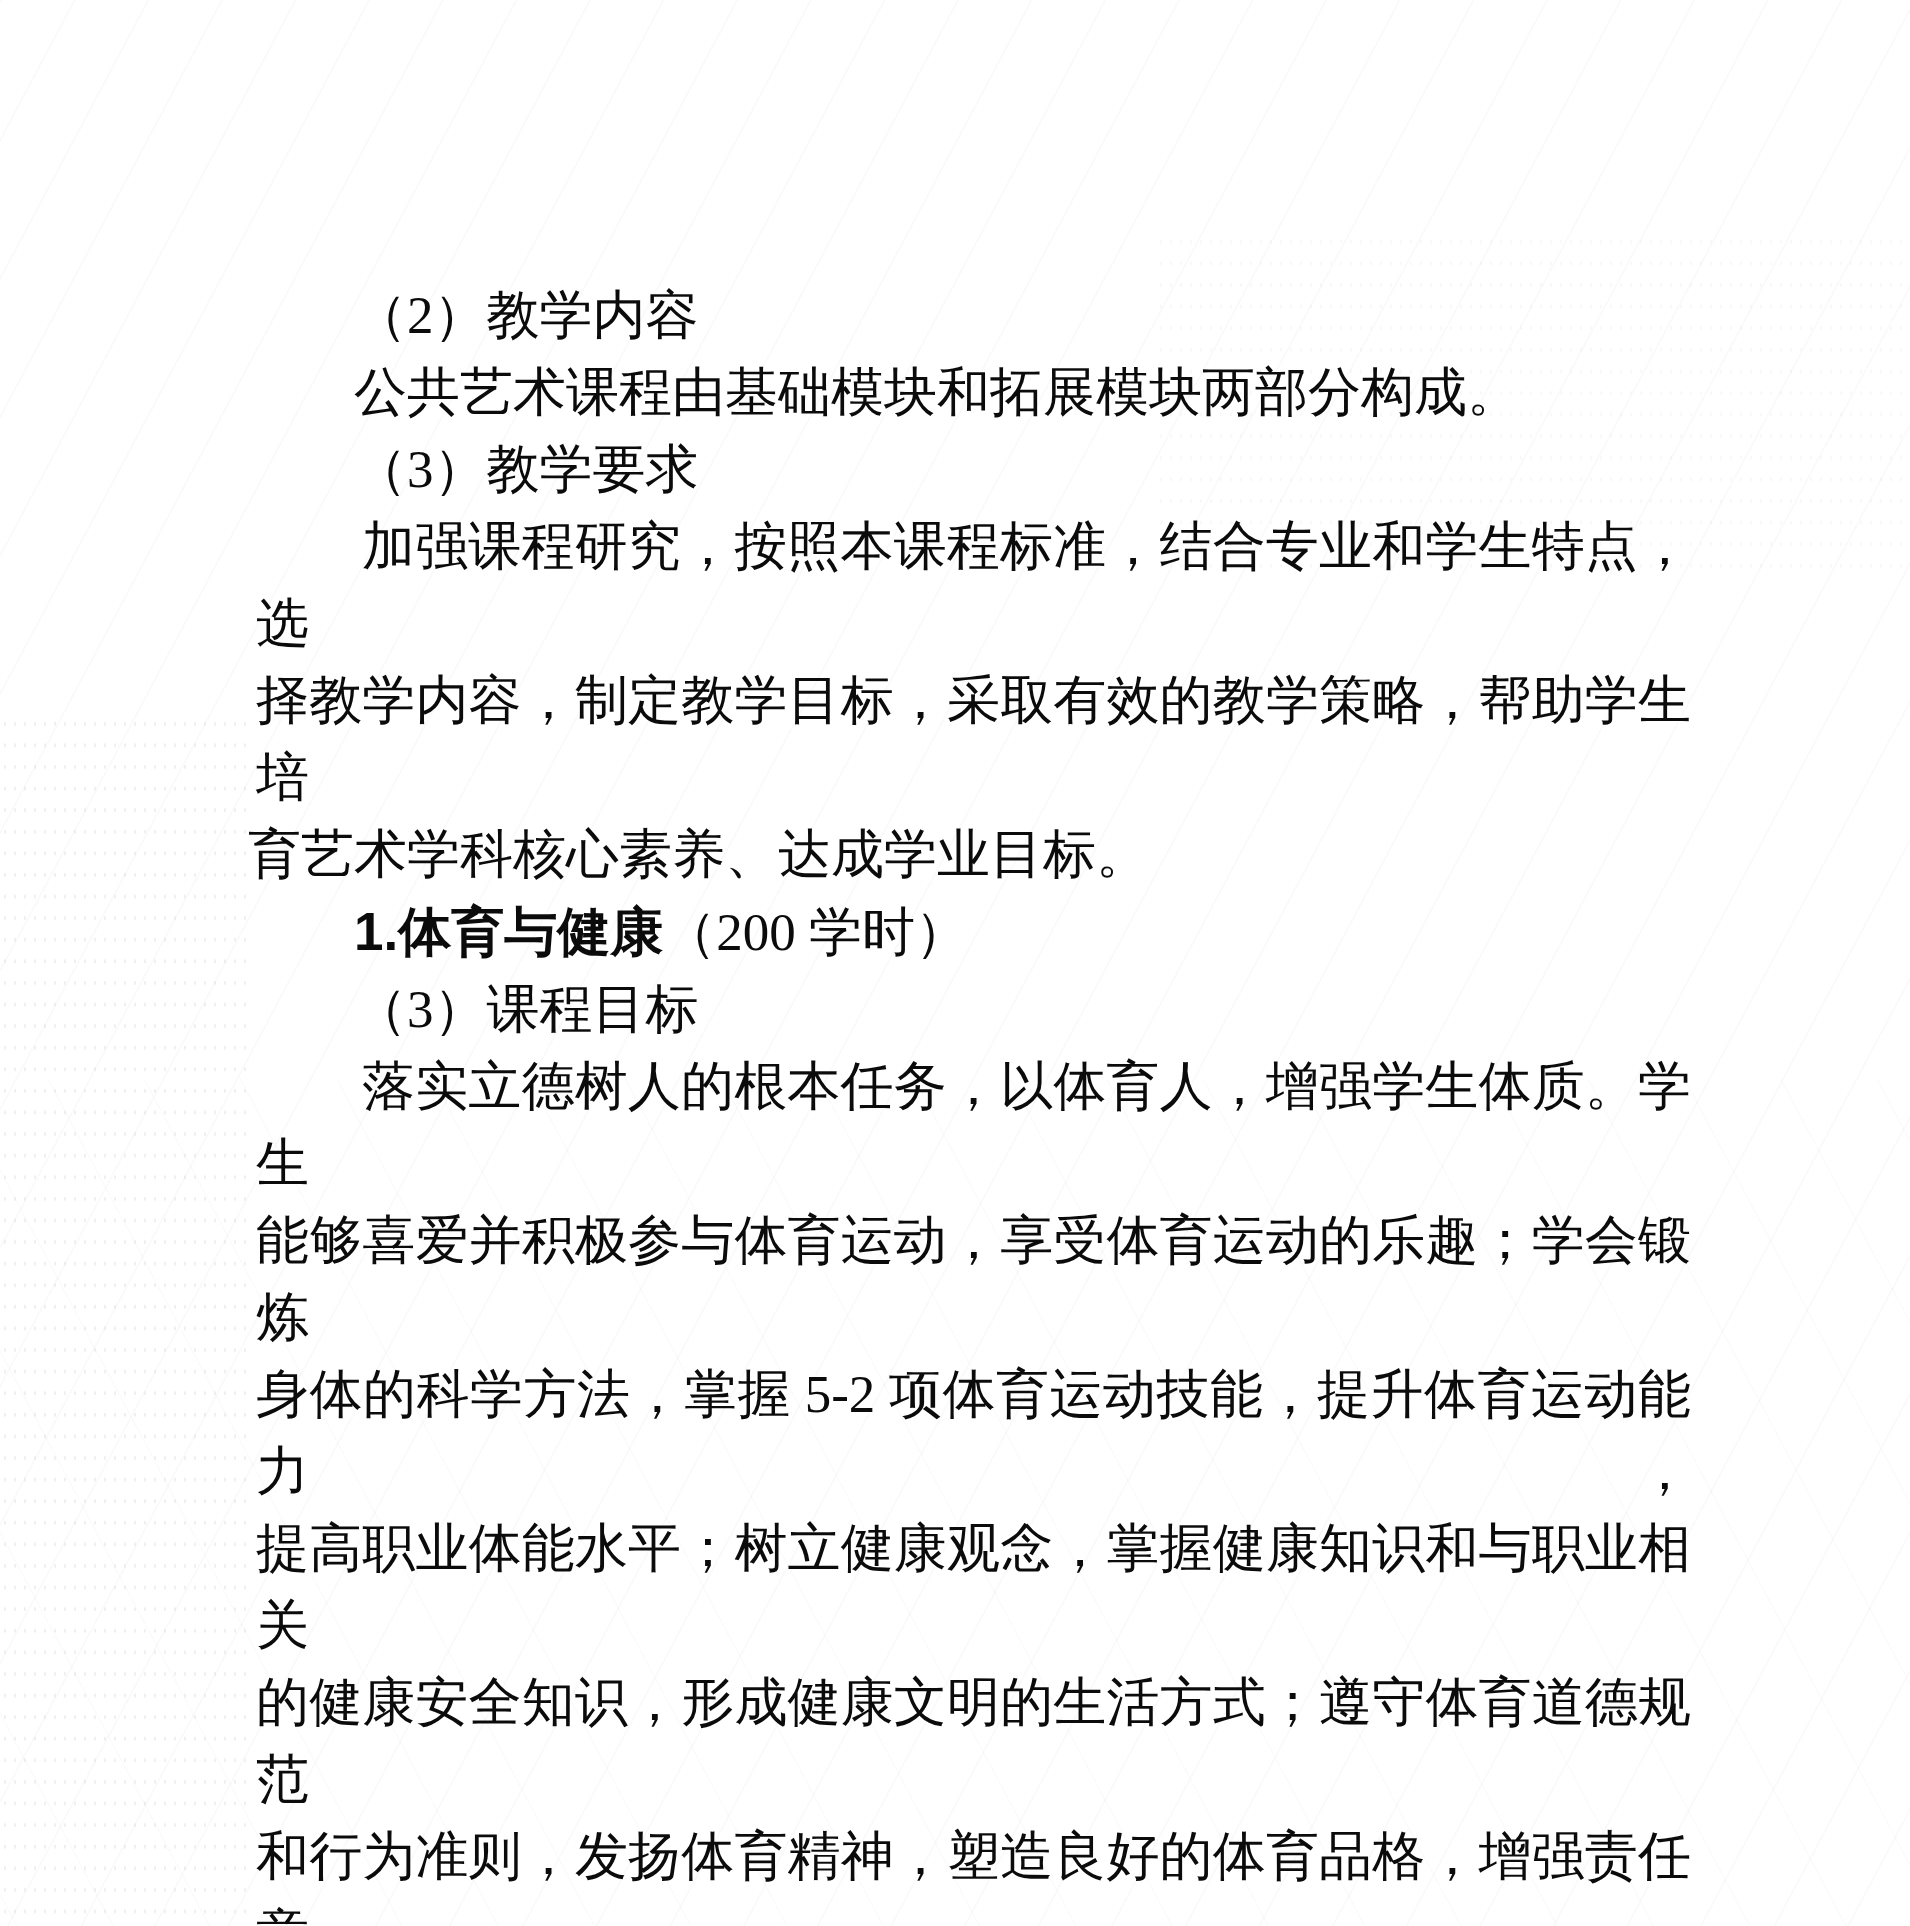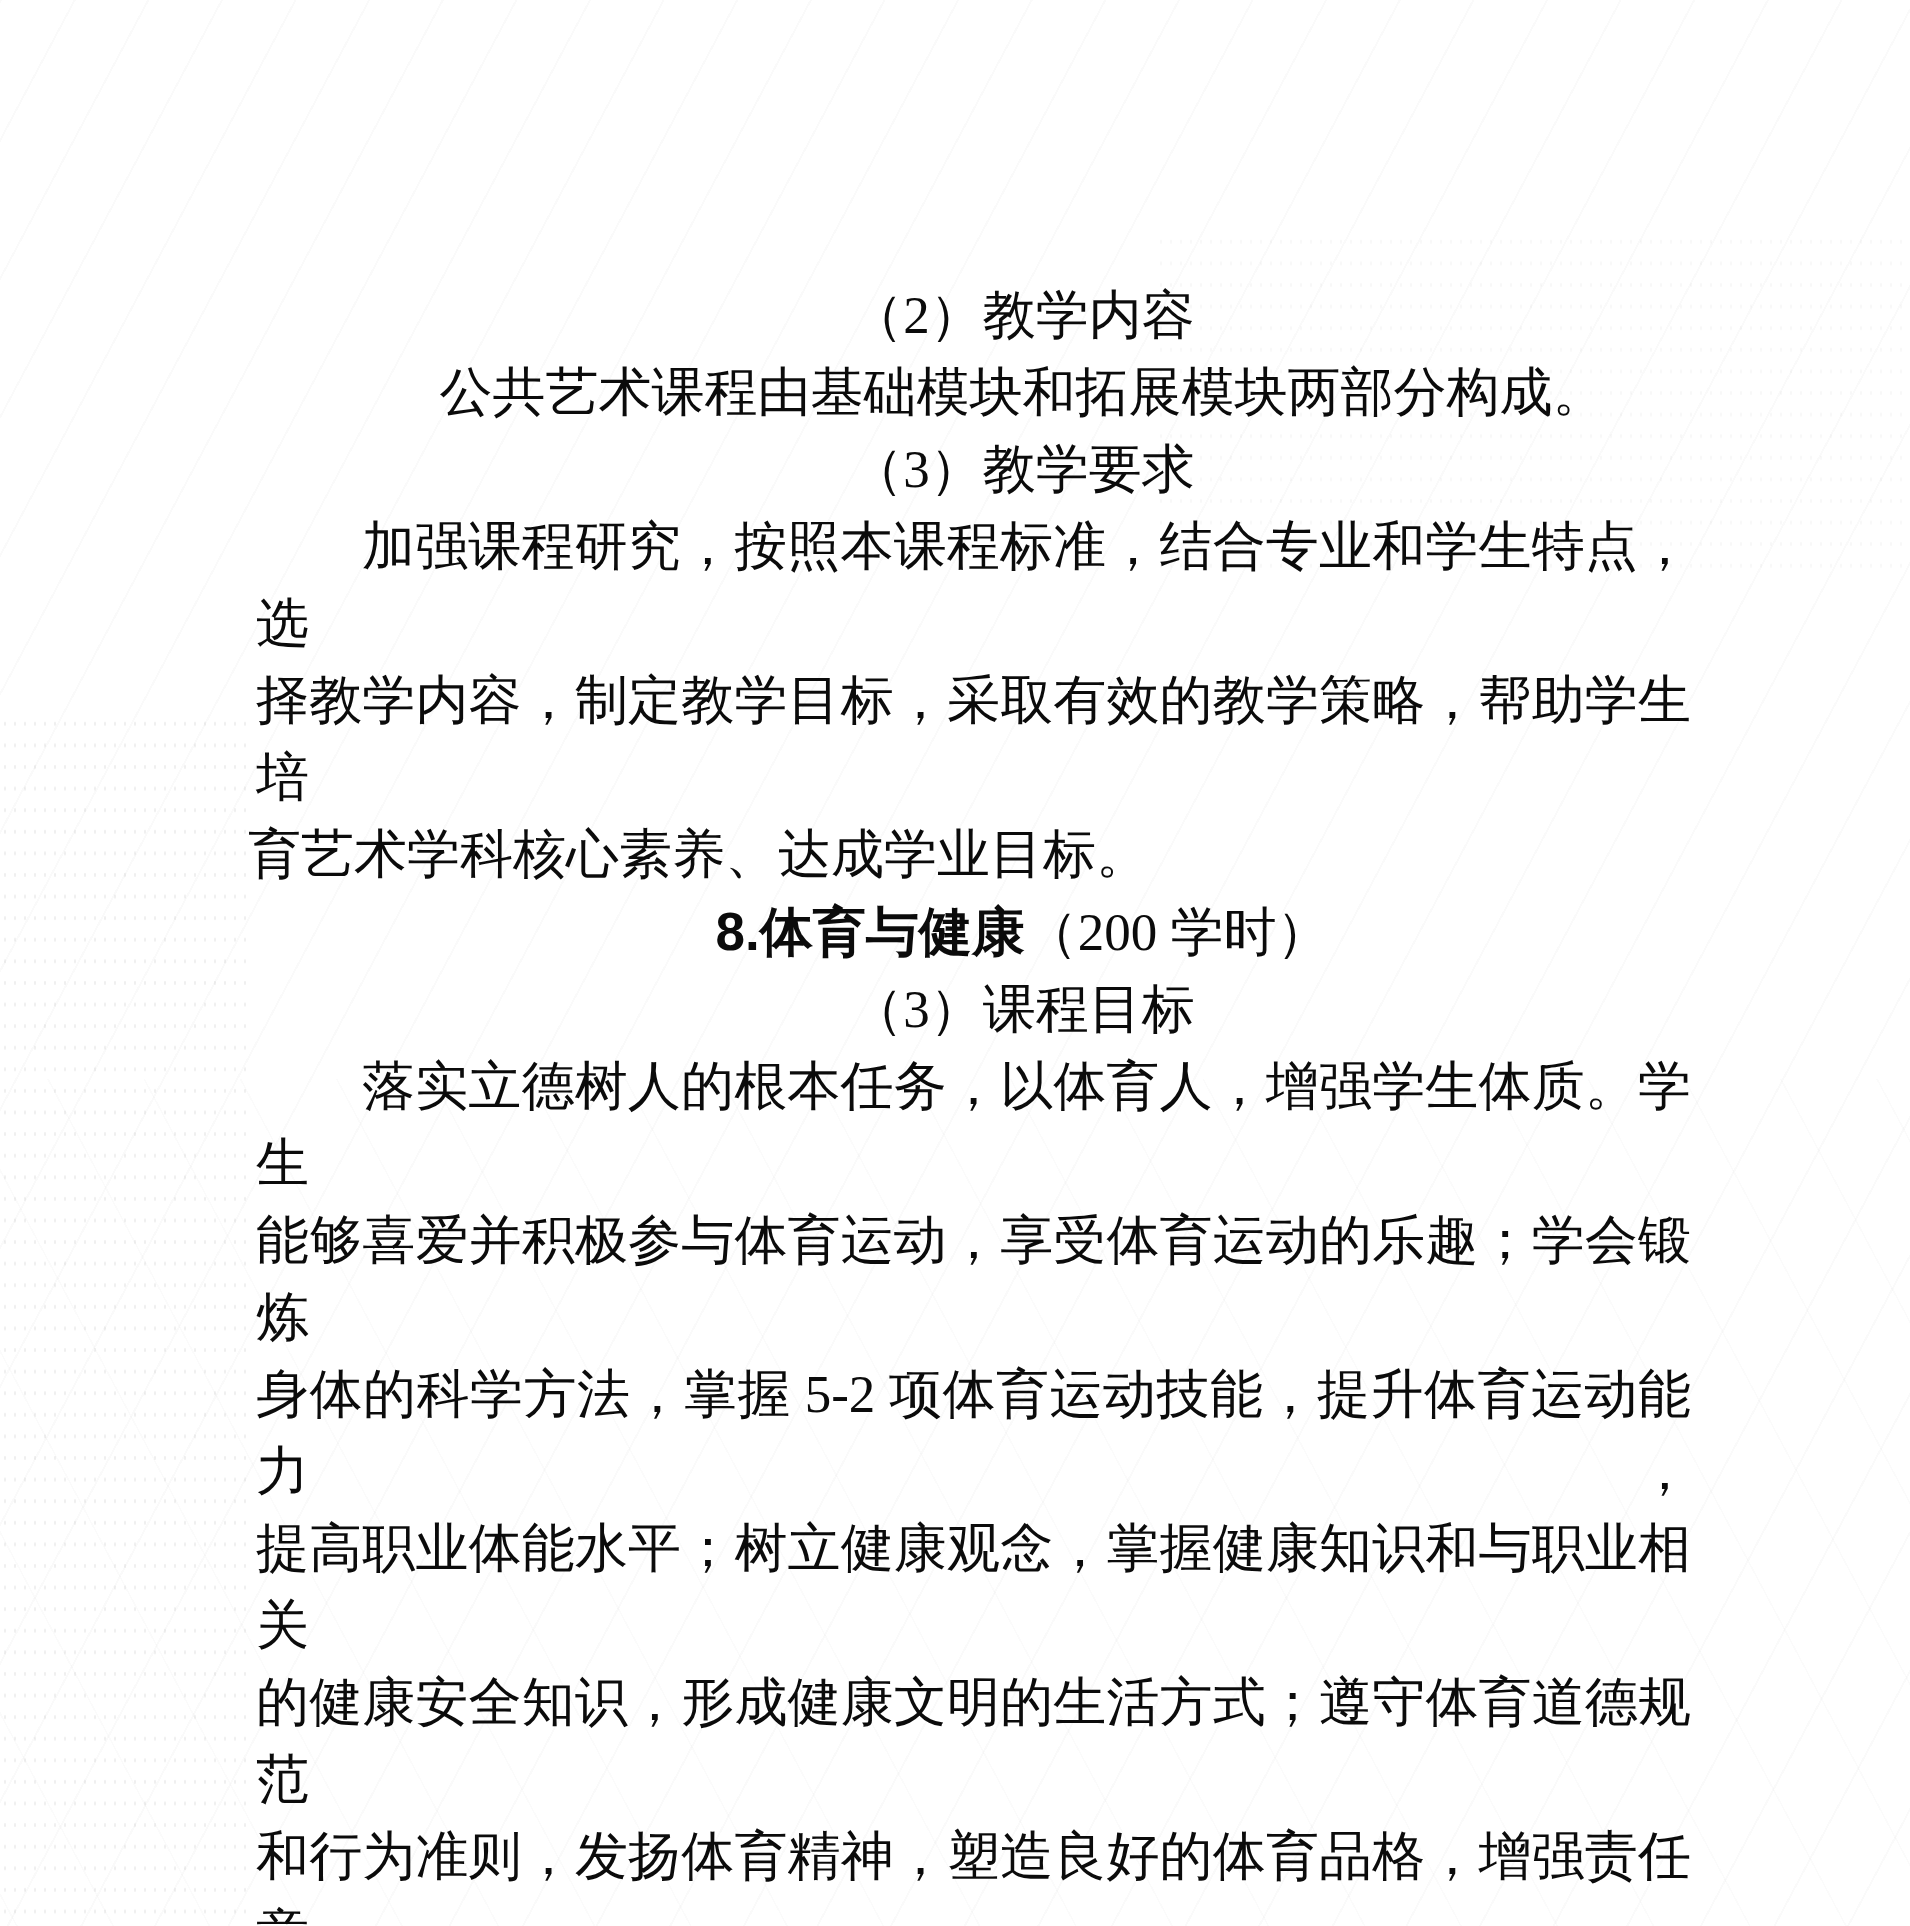--- a/index.html
+++ b/index.html
@@ -49,21 +49,21 @@
   .textblock {
     position: absolute;
     left: 248px;
     top: 277px;
     width: 1443px;
     font-size: 53px;
     line-height: 77px;
     letter-spacing: 0;
   }
   .line { min-height: 77px; }
-  .indent { text-indent: 2em; text-align: center; }
+  .indent { text-indent: 2em; }
   .fill {
     text-align: justify;
     text-align-last: justify;
     margin-left: 8px;
   }
   .heading-bold {
     font-family: "Liberation Sans", "DejaVu Sans", sans-serif;
     font-weight: 700;
   }
 </style>
@@ -78,21 +78,21 @@
 
 <div class="textblock">
 
   <div class="line indent">（2）教学内容</div>
   <div class="line indent">公共艺术课程由基础模块和拓展模块两部分构成。</div>
   <div class="line indent">（3）教学要求</div>
   <div class="line indent fill">加强课程研究，按照本课程标准，结合专业和学生特点，选</div>
   <div class="line fill">择教学内容，制定教学目标，采取有效的教学策略，帮助学生培</div>
   <div class="line">育艺术学科核心素养、达成学业目标。</div>
 
-  <div class="line indent"><span class="heading-bold">8.体育与健康</span><span>（200 学时）</span></div>
+  <div class="line indent"><span class="heading-bold">1.体育与健康</span><span>（200 学时）</span></div>
 
   <div class="line indent">（3）课程目标</div>
   <div class="line indent fill">落实立德树人的根本任务，以体育人，增强学生体质。学生</div>
   <div class="line fill">能够喜爱并积极参与体育运动，享受体育运动的乐趣；学会锻炼</div>
   <div class="line fill">身体的科学方法，掌握 5-2 项体育运动技能，提升体育运动能力，</div>
   <div class="line fill">提高职业体能水平；树立健康观念，掌握健康知识和与职业相关</div>
   <div class="line fill">的健康安全知识，形成健康文明的生活方式；遵守体育道德规范</div>
   <div class="line fill">和行为准则，发扬体育精神，塑造良好的体育品格，增强责任意</div>
 
 </div>

